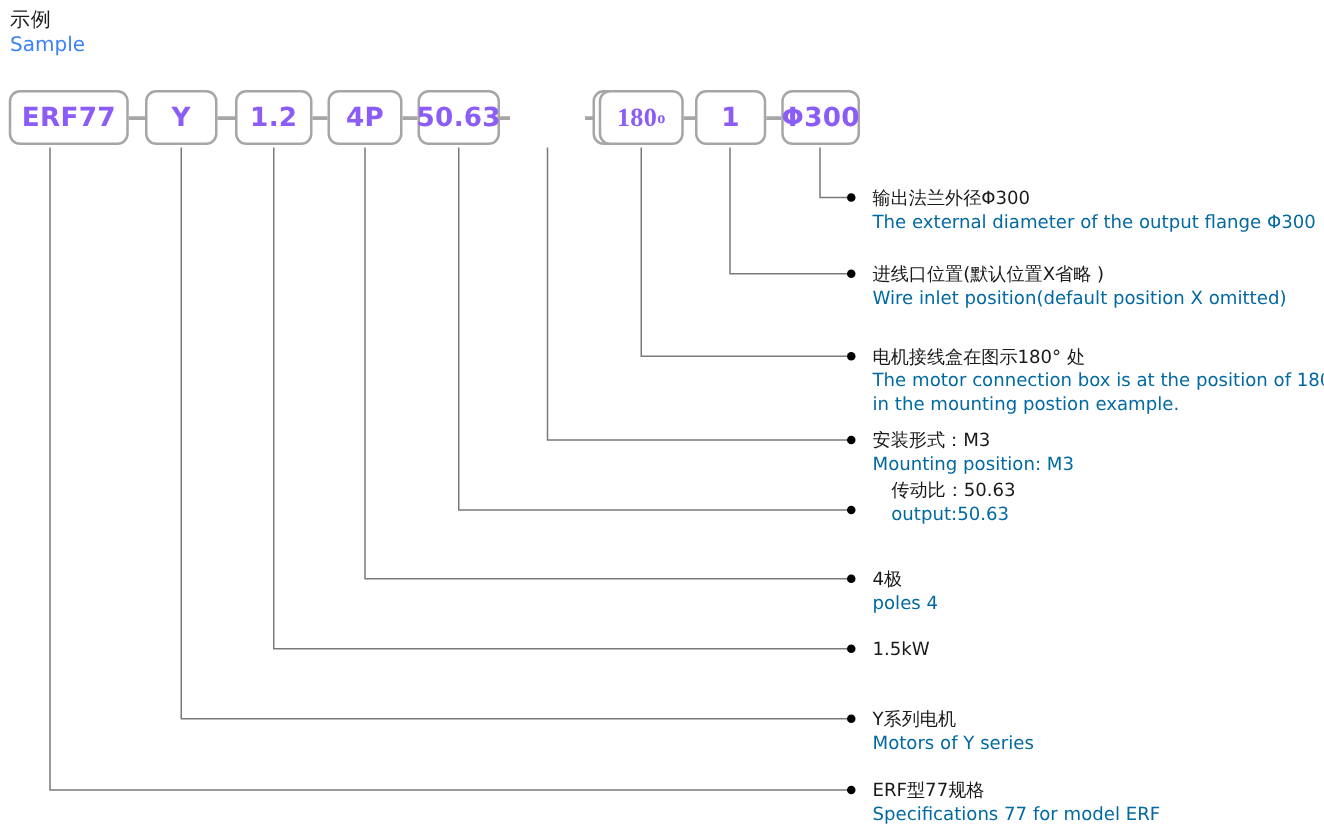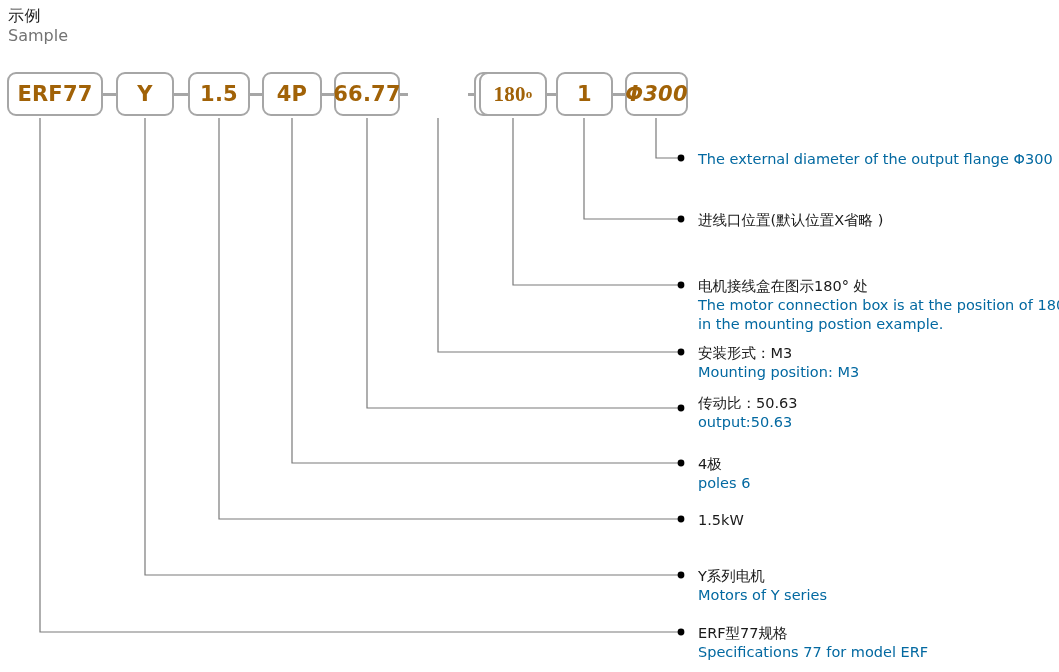--- a/index.html
+++ b/index.html
@@ -9,35 +9,35 @@
     font-family:"DejaVu Sans","Liberation Sans",sans-serif;
     color:#1a1a1a;
     position:relative;
     overflow:hidden;
   }
   #stage{position:absolute;left:0;top:0;width:850px;height:672px;}
 
   
   .heading{position:absolute;left:8px;top:6px;line-height:1.28;}
   .heading .zh{font-size:16px;letter-spacing:.5px;color:#1a1a1a;display:block;}
-  .heading .en{font-size:16px;color:#737373;display:block;}
+  .heading .en{font-size:16px;color:#3b82f6;display:block;}
 
   
   .code-row{position:absolute;left:0;top:72px;height:46px;}
   .code-box{
     position:absolute;top:0;height:44px;
     box-sizing:border-box;
     border:2.5px solid #a6a6a6;
     border-radius:9px;
     background:#fff;
     display:flex;align-items:center;justify-content:center;
     font-weight:bold;
     font-size:21px;
     letter-spacing:.2px;
-    color:#a16207;
+    color:#8b5cf6;
     white-space:nowrap;
   }
   .code-box .deg{font-size:13px;vertical-align:super;line-height:0;}
   .connector{position:absolute;top:21px;height:2.5px;background:#a6a6a6;}
 
   
   #leaders{position:absolute;left:0;top:0;width:1059px;height:672px;pointer-events:none;}
 
   
   .note{position:absolute;left:698px;line-height:1.30;}
@@ -99,70 +99,72 @@
     <div class="connector" style="left:547px;width:9px;"></div>
     <div class="connector" style="left:613px;width:12px;"></div>
 
     <div class="code-box" style="left:7px;width:96px;">
         <span>ERF77</span>
       </div>
     <div class="code-box" style="left:116px;width:58px;">
         <span>Y</span>
       </div>
     <div class="code-box" style="left:188px;width:62px;">
-        <span>1.5</span>
+        <span>1.2</span>
       </div>
     <div class="code-box" style="left:262px;width:60px;">
         <span>4P</span>
       </div>
     <div class="code-box" style="left:334px;width:66px;">
-        <span>66.77</span>
+        <span>50.63</span>
       </div>
     <div class="code-box" style="left:426px;width:60px;margin-left:48px;">
         <span>M3</span>
       </div>
     <div class="code-box" style="left:479px;width:68px;font-family:Liberation Serif, serif;">
         <span>180</span>
         <span class="deg">o</span>
       </div>
     <div class="code-box" style="left:556px;width:57px;">
         <span>1</span>
       </div>
-    <div class="code-box" style="left:625px;width:63px;font-style:italic;">
+    <div class="code-box" style="left:625px;width:63px;">
         <span>Φ300</span>
       </div>
   </div>
 
   <div class="note" style="top:150px;">
+    <span class="zh">输出法兰外径Φ300</span>
     <span class="en">The external diameter of the output flange  Φ300</span>
   </div>
 
   <div class="note" style="top:211px;">
     <span class="zh">进线口位置(默认位置X省略 )</span>
+    <span class="en">Wire inlet position(default position X omitted)</span>
   </div>
 
   <div class="note" style="top:277px;">
     <span class="zh">电机接线盒在图示180°  处</span>
     <span class="en">The motor connection box is at the position of 180°</span>
     <span class="en">in the mounting postion example.</span>
   </div>
 
   <div class="note" style="top:344px;">
     <span class="zh">安装形式：M3</span>
     <span class="en">Mounting position: M3</span>
   </div>
 
-  <div class="note" style="top:394px;">
+  <div class="note" style="top:384px;margin-left:15px;">
     <span class="zh">传动比：50.63</span>
     <span class="en">output:50.63</span>
   </div>
 
   <div class="note" style="top:455px;">
     <span class="zh">4极</span>
-    <span class="en">poles 6</span>
+    <span class="en">poles 4</span>
   </div>
 
   <div class="note" style="top:511px;">
     <span class="zh">1.5kW</span>
   </div>
 
   <div class="note" style="top:567px;">
     <span class="zh">Y系列电机</span>
     <span class="en">Motors of Y series</span>
   </div>

